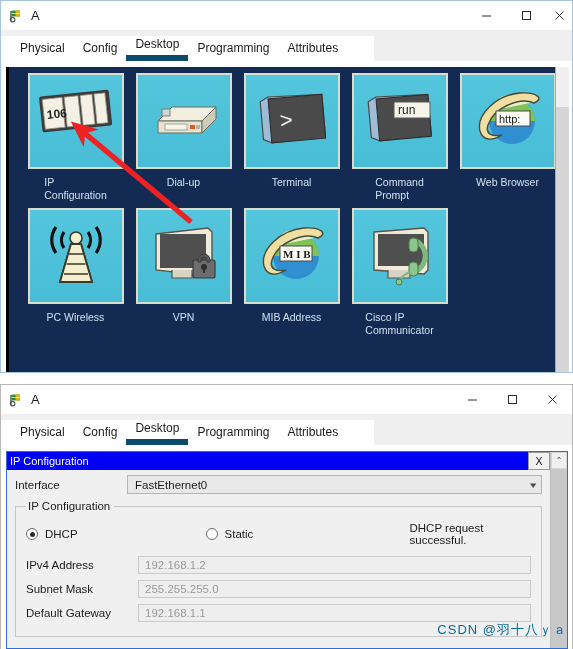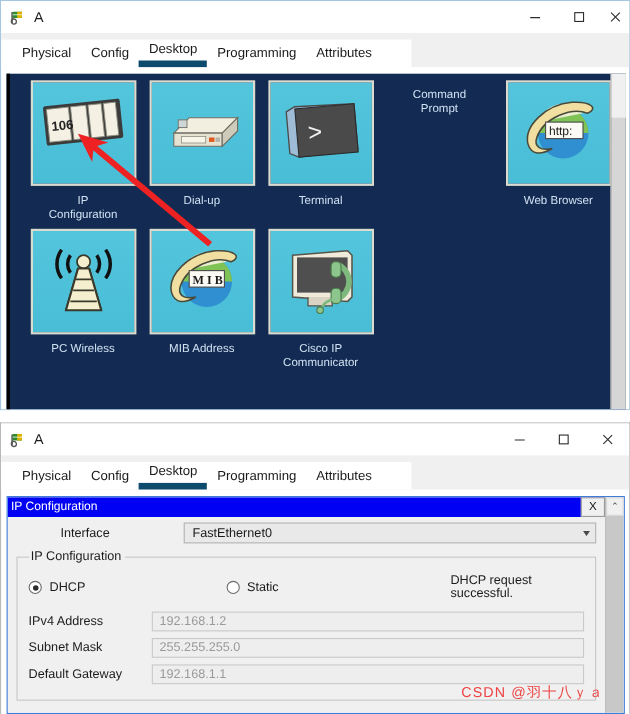--- a/index.html
+++ b/index.html
@@ -109,21 +109,21 @@
     background:linear-gradient(180deg,#53c6dd 0%,#49bdd6 100%);
     border:2px solid #d9dbcf;
     box-sizing:border-box;
     display:flex;align-items:center;justify-content:center;
     overflow:hidden;
   }
   .icon-label{
     margin-top:7px;
     font-size:10.5px;
     color:#cfe0f2;
-    text-align:center;
+    text-align:left;
     line-height:13px;
     font-family:"Liberation Sans",sans-serif;
     max-width:104px;
   }
   .desk-scroll{
     position:absolute;right:0;top:0;width:13px;height:100%;
     background:#d6d6d6;
     border-left:1px solid #a9a9a9;
   }
   .desk-scroll .thumb{
@@ -174,21 +174,21 @@
     box-sizing:border-box;
   }
   .row-iface{
     display:flex;align-items:center;
     margin-bottom:6px;
   }
   .lbl{
     font-size:11.5px;color:#1b1b1b;
     font-family:"Liberation Sans",sans-serif;
   }
-  .lbl-iface{width:112px;margin-left:40px;}
+  .lbl-iface{width:112px;}
   .combo{
     flex:1;height:19px;
     background:#e9e9e9;
     border:1px solid #b4b4b4;
     display:flex;align-items:center;justify-content:space-between;
     padding:0 5px 0 7px;
     box-sizing:border-box;
     font-size:11.5px;color:#1b1b1b;
   }
   .chev{font-size:9px;color:#4a4a4a;transform:scaleX(1.4);}
@@ -244,23 +244,23 @@
     border-left:1px solid #bdbdbd;
     box-sizing:border-box;
   }
   .ip-scroll .up{
     height:17px;background:#f0f0f0;border:1px solid #d6d6d6;
     display:flex;align-items:center;justify-content:center;
     font-size:8px;color:#404040;box-sizing:border-box;
   }
   .watermark{
     position:absolute;
-    right:24px;bottom:10px;
+    right:6px;bottom:10px;
     font-size:13px;
-    color:#ef4444;
+    color:#0369a1;
     letter-spacing:1px;
     font-family:"Liberation Sans","DejaVu Sans",sans-serif;
     white-space:nowrap;
     pointer-events:none;
   }
   .gap-strip{
     position:absolute;left:0;top:373px;width:573px;height:11px;background:#ffffff;
   }
 </style>
 </head>
@@ -356,20 +356,30 @@
               <path d="M16 24 L24 20 L78 22 L78 64 L24 66 L16 62 Z" fill="#9fbcd6" stroke="#4a4a4a" stroke-width="1.2"></path>
               <rect x="24" y="22" width="54" height="44" fill="#4a4a4a" stroke="#2b2b2b" stroke-width="1"></rect>
               <text x="34" y="52" font-family="Liberation Sans, sans-serif" font-size="22" fill="#f0f0f0">&gt;</text>
             </g>
           </svg>
         </div>
         <div class="icon-label">Terminal</div>
       </div>
 
       <div class="icon-cell">
+        <div class="icon-tile">
+          <svg width="92" height="92" viewBox="0 0 92 92">
+            <g transform="rotate(-5 46 46)">
+              <path d="M16 24 L24 20 L76 22 L76 62 L24 64 L16 60 Z" fill="#9fbcd6" stroke="#4a4a4a" stroke-width="1.2"></path>
+              <rect x="24" y="22" width="52" height="42" fill="#4a4a4a" stroke="#2b2b2b" stroke-width="1"></rect>
+            </g>
+            <rect x="40" y="27" width="36" height="16" fill="#f7f5ea" stroke="#5a5a5a" stroke-width="1"></rect>
+            <text x="44" y="39" font-family="Liberation Sans, sans-serif" font-size="12" fill="#222">run</text>
+          </svg>
+        </div>
         <div class="icon-label">
           <span>Command</span><br>
           <span>Prompt</span>
         </div>
       </div>
 
       <div class="icon-cell">
         <div class="icon-tile">
           <svg width="92" height="92" viewBox="0 0 92 92">
             <circle cx="50" cy="46" r="23" fill="#2f8fd0"></circle>
@@ -392,20 +402,34 @@
             <path d="M66 17 a22 22 0 0 1 0 26" fill="none" stroke="#111" stroke-width="3.2"></path>
             <circle cx="46" cy="28" r="6" fill="#f5efcf" stroke="#3a3a2a" stroke-width="1.6"></circle>
             <path d="M41 34 L30 72 M51 34 L62 72" stroke="#3a3a2a" stroke-width="2" fill="none"></path>
             <path d="M41 34 L30 72 L62 72 L51 34 Z" fill="#f5efcf" stroke="#3a3a2a" stroke-width="1.8"></path>
             <path d="M39 44 L53 44 M36.5 54 L55.5 54 M34 64 L58 64" stroke="#3a3a2a" stroke-width="1.6"></path>
           </svg>
         </div>
         <div class="icon-label">PC Wireless</div>
       </div>
 
+      <div class="icon-cell">
+        <div class="icon-tile">
+          <svg width="92" height="92" viewBox="0 0 92 92">
+            <path d="M18 24 L70 18 L74 22 L74 62 L70 66 L18 60 Z" fill="#efeada" stroke="#55554a" stroke-width="1.4"></path>
+            <rect x="22" y="24" width="46" height="34" fill="#4f4f4f"></rect>
+            <path d="M34 60 L34 68 L54 68 L54 60" fill="#d8d3c3" stroke="#55554a" stroke-width="1.2"></path>
+            <rect x="55" y="50" width="22" height="18" rx="2" fill="#6d6d6d" stroke="#3a3a3a" stroke-width="1.2"></rect>
+            <path d="M60 50 a6 6 0 0 1 12 0 v2 h-3 v-2 a3 3 0 0 0 -6 0 v2 h-3 z" fill="#5a5a5a" stroke="#3a3a3a" stroke-width="1"></path>
+            <circle cx="66" cy="57" r="3" fill="#2f2f2f"></circle>
+            <rect x="65" y="58" width="2" height="5" fill="#2f2f2f"></rect>
+          </svg>
+        </div>
+        <div class="icon-label">VPN</div>
+      </div>
 
 
       <div class="icon-cell">
         <div class="icon-tile">
           <svg width="92" height="92" viewBox="0 0 92 92">
             <circle cx="50" cy="46" r="23" fill="#2f8fd0"></circle>
             <path d="M27 46 a23 23 0 0 1 46 0 z" fill="#7fc255"></path>
             <path d="M28 36 a23 23 0 0 1 40 -8 z" fill="#e8eecf"></path>
             <path d="M18 56 C14 40 34 20 58 18 C76 17 82 24 72 28 C58 22 32 32 26 50 C23 59 30 62 40 60 C30 66 21 66 18 56 Z" fill="#f0dfa0" stroke="#4a4a3a" stroke-width="1.4"></path>
             <rect x="34" y="36" width="32" height="15" fill="#fbfaf4" stroke="#4a4a4a" stroke-width="1"></rect>

